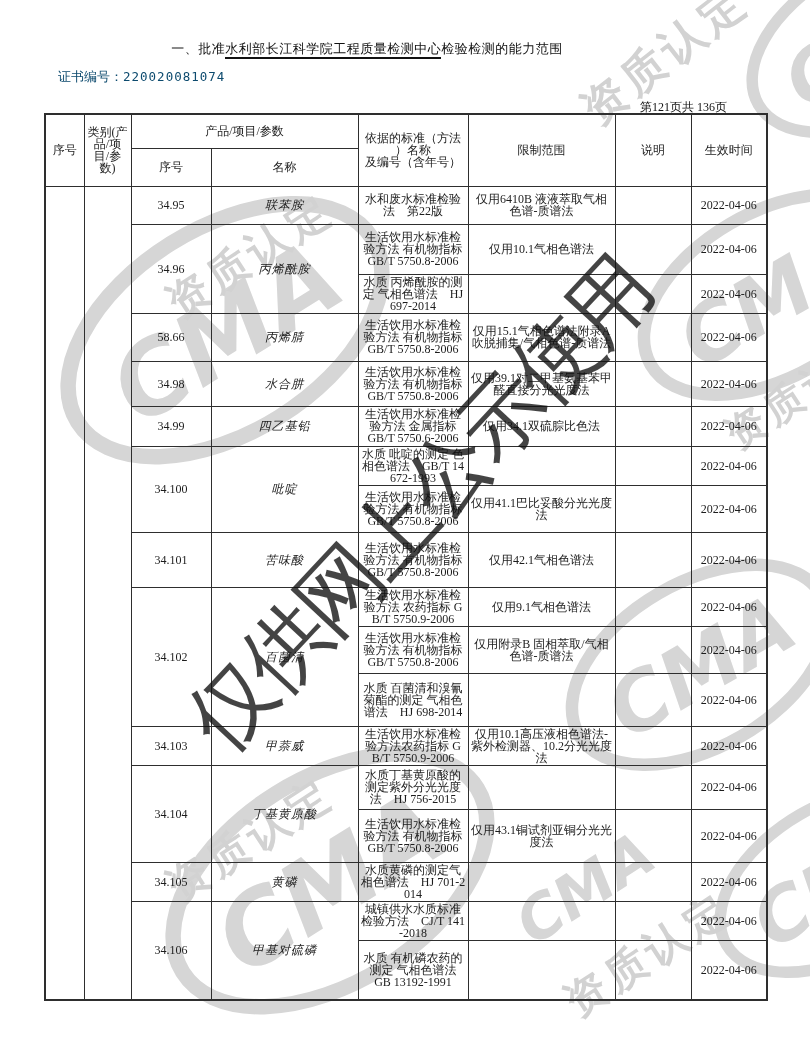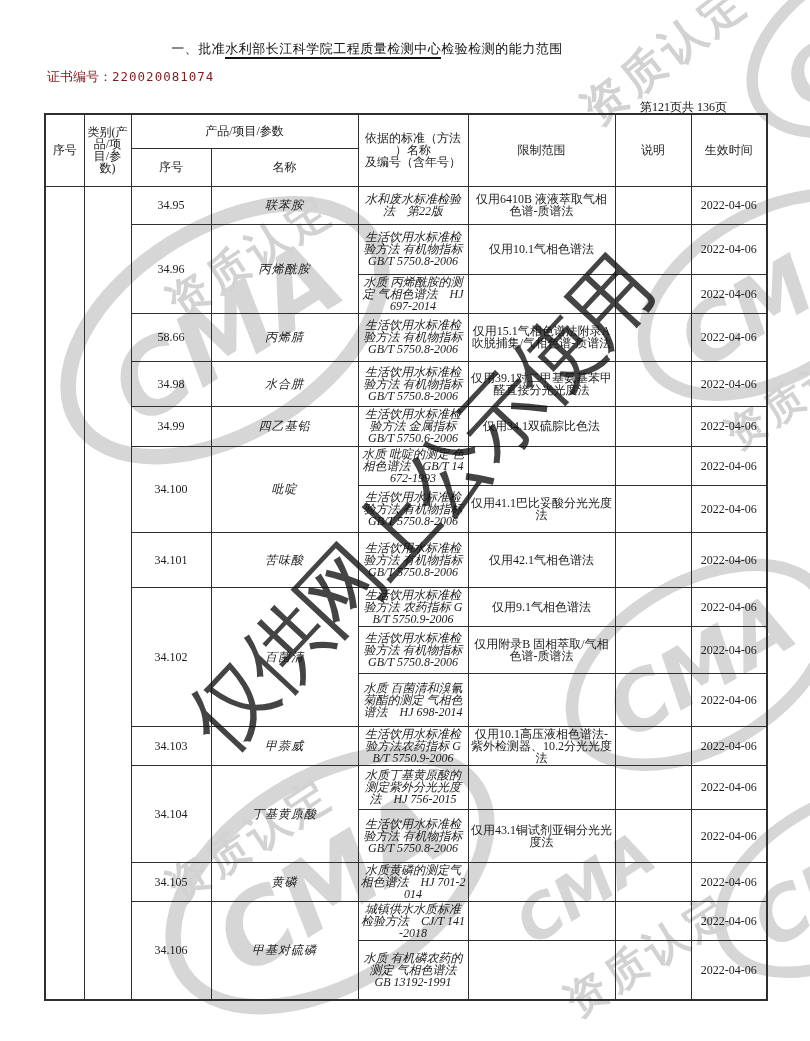--- a/index.html
+++ b/index.html
@@ -29,41 +29,41 @@
     color:rgba(15,15,15,0.78);
     font-family:"Liberation Serif","DejaVu Serif",serif;
   }
   
   .content{position:absolute;inset:0;z-index:1;}
   .doc-title{
     position:absolute;left:0;top:40px;width:734px;text-align:center;
     font-size:13px;letter-spacing:0.5px;color:#111;
   }
   .doc-title .ul{border-bottom:2px solid #111;padding-bottom:1px;}
-  .meta-line{position:absolute;left:47px;font-size:13px;color:#7f1d1d;}
+  .meta-line{position:absolute;left:58px;font-size:13px;color:#0c4a6e;}
   .meta-cert{top:68px;}
   .meta-addr{top:90px;}
   .meta-line .mono{font-family:"DejaVu Sans Mono","Liberation Mono",monospace;font-size:12.5px;letter-spacing:1px;}
   .page-indicator{
     position:absolute;left:640px;top:99px;width:160px;font-size:12px;color:#111;white-space:nowrap;
   }
   
   table.cap{
     position:absolute;left:44px;top:113px;width:722px;
     border-collapse:collapse;table-layout:fixed;background:transparent;
   }
   table.cap th,table.cap td{
     border:1px solid #2e2e2e;
     font-size:12px;line-height:12px;font-weight:400;
     text-align:center;vertical-align:middle;
     padding:1px 2px;word-break:break-all;color:#1c1c1c;
   }
   table.cap{border:2px solid #2e2e2e;}
   th.prewrap{white-space:pre-line;}
-  td.c-std{line-height:12px;font-style:italic;}
+  td.c-std{line-height:12px;}
   td.c-no,td.c-date{
     font-family:Liberation Serif, serif;
     font-size:12px;letter-spacing:0;
   }
   td.c-name{font-size:12.5px;letter-spacing:1px;font-style:italic;}
 </style>
 </head>
 <body>
 
 <div class="page">

